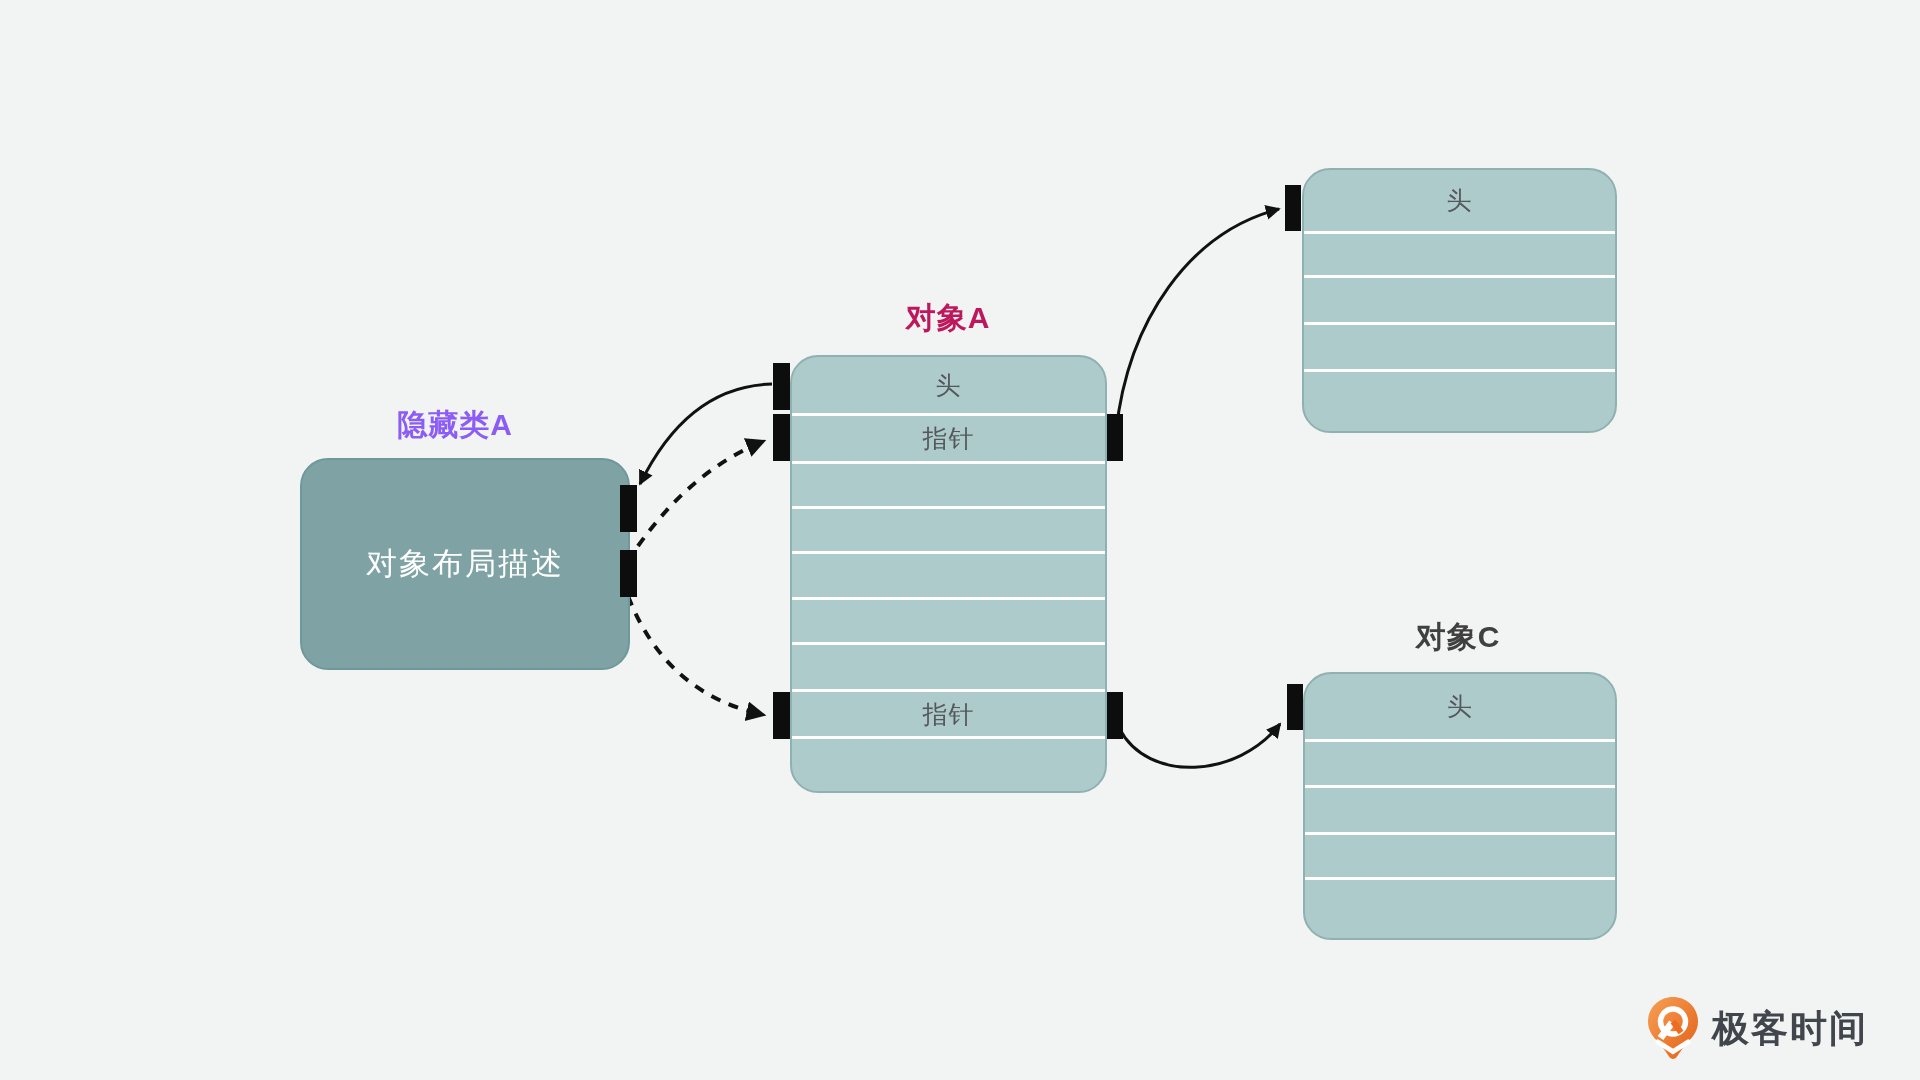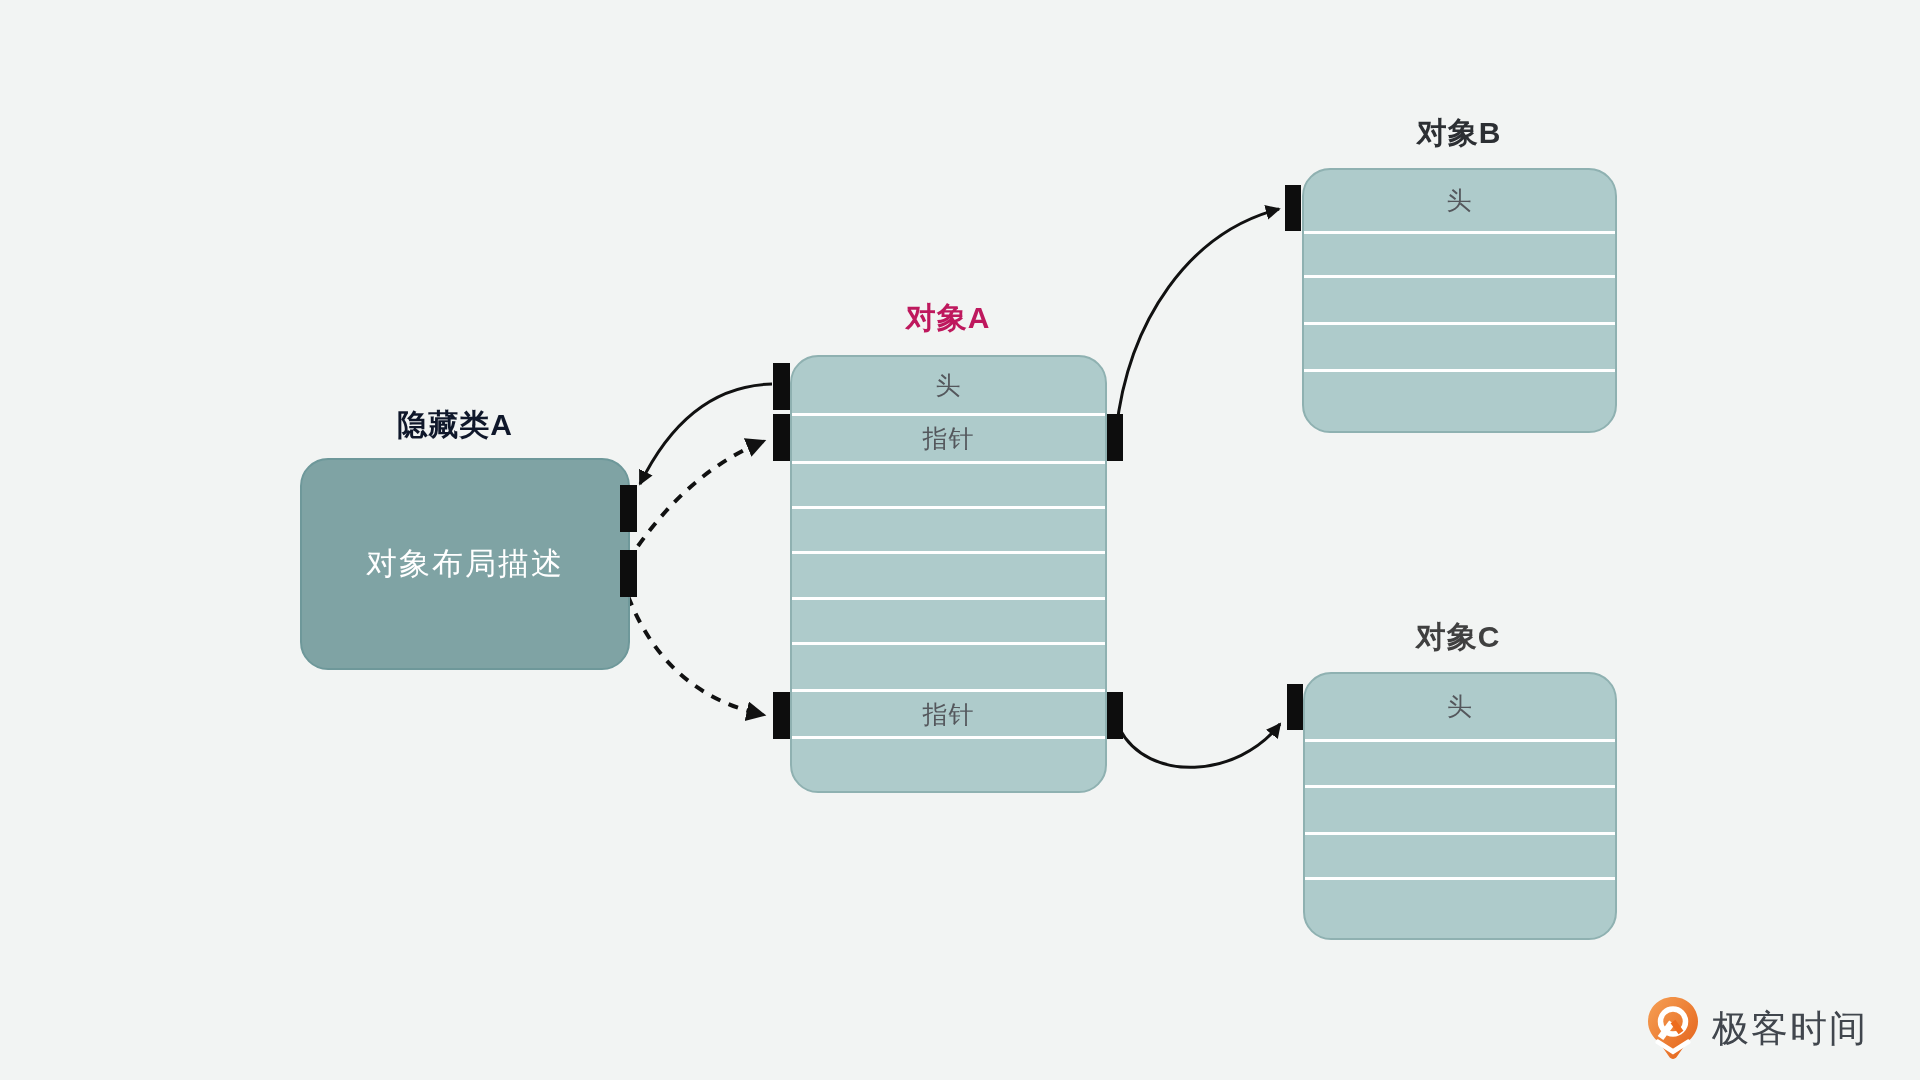--- a/index.html
+++ b/index.html
@@ -9,21 +9,21 @@
   .box{position:absolute;box-sizing:border-box;}
   .hidden-class{border-radius:28px;display:flex;align-items:center;justify-content:center;
     font-size:31px;font-weight:normal;letter-spacing:2px;}
   .obj{border-radius:28px;overflow:hidden;display:flex;flex-direction:column;}
   .row{box-sizing:border-box;display:flex;align-items:center;justify-content:center;
     font-size:25px;letter-spacing:1px;}
   .row.sep{border-top:3px solid #fff;}
   .port{position:absolute;}
   #arrow-layer{position:absolute;left:0;top:0;}
   #logo{position:absolute;display:flex;align-items:center;}
-  #logo-text{font-size:37px;font-weight:400;letter-spacing:2px;margin-left:12px;}
+  #logo-text{font-size:37px;font-weight:700;letter-spacing:2px;margin-left:12px;}
 </style>
 </head>
 <body>
 
 <div id="canvas" style="background: rgb(242, 244, 243);">
 
   <svg id="arrow-layer" width="1920" height="1080">
     <defs>
       <marker id="ah" markerWidth="6" markerHeight="6" refX="4.4" refY="2.5" orient="auto" markerUnits="strokeWidth">
         <path d="M0,0 L5,2.5 L0,5 Z" fill="#111111"></path>
@@ -31,23 +31,22 @@
     </defs>
     <g id="arrow-group">
         <path d="M 772,384 Q 688,386 640,484" fill="none" stroke="#111111" stroke-width="3" marker-end="url(#ah)"></path>
         <path d="M 638,546 Q 692,470 764,441" fill="none" stroke="#111111" stroke-width="4" stroke-dasharray="10 9" marker-end="url(#ah)"></path>
         <path d="M 628,596 Q 666,694 764,715" fill="none" stroke="#111111" stroke-width="4" stroke-dasharray="10 9" marker-end="url(#ah)"></path>
         <path d="M 1116,432 C 1128,320 1190,232 1279,209" fill="none" stroke="#111111" stroke-width="3" marker-end="url(#ah)"></path>
         <path d="M 1119,728 C 1148,784 1238,778 1280,724" fill="none" stroke="#111111" stroke-width="3" marker-end="url(#ah)"></path>
       </g>
   </svg>
 
-  <div class="node-title" id="t-hidden" style="left: 295px; top: 405px; color: #0f172a;">隐藏类A</div>
+  <div class="node-title" id="t-hidden" style="left: 295px; top: 405px; color: #8b5cf6;">隐藏类A</div>
   <div class="node-title" id="t-a" style="left: 788px; top: 298px; color: #be185d;">对象A</div>
-  <div class="node-title" id="t-b" style="left: 1299px; top: 113px; color: rgb(44, 47, 51);">对象B</div>
   <div class="node-title" id="t-c" style="left: 1298px; top: 617px; color: #404040;">对象C</div>
 
   <div class="box hidden-class" id="box-hidden" style="left: 300px; top: 458px; width: 330px; height: 212px; background: rgb(127, 163, 164); border: 2px solid rgb(110, 152, 154); color: rgb(255, 255, 255);">
     <span>对象布局描述</span>
   </div>
 
   <div class="box obj" id="box-a" style="left: 790px; top: 355px; width: 317px; height: 438px; background: rgb(174, 203, 203); border: 2px solid rgb(143, 177, 177);">
       <div class="row" style="height: 57px; color: rgb(84, 87, 92);">
         <span>头</span>
       </div>

